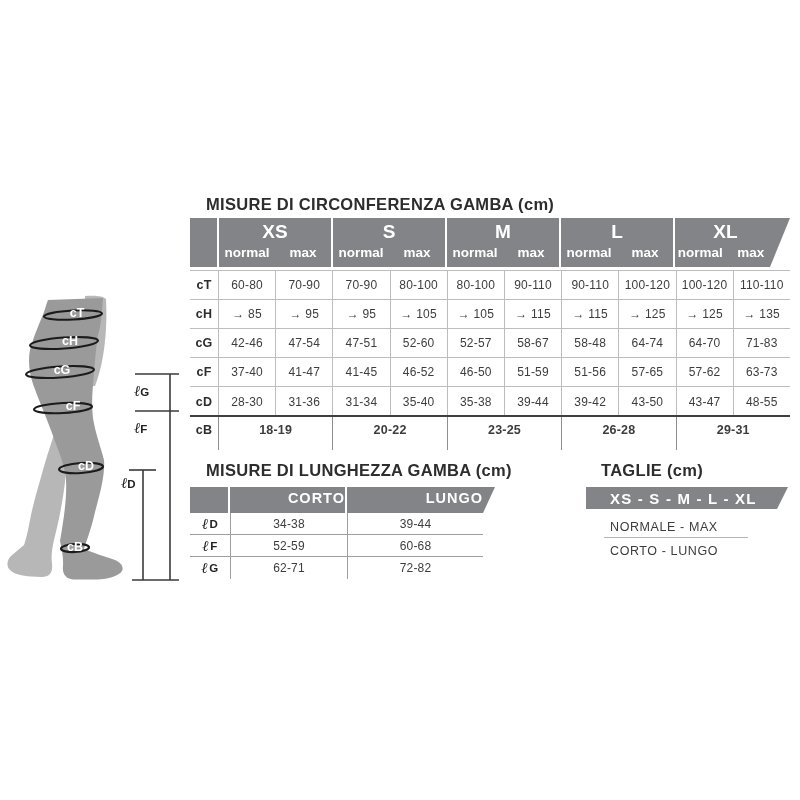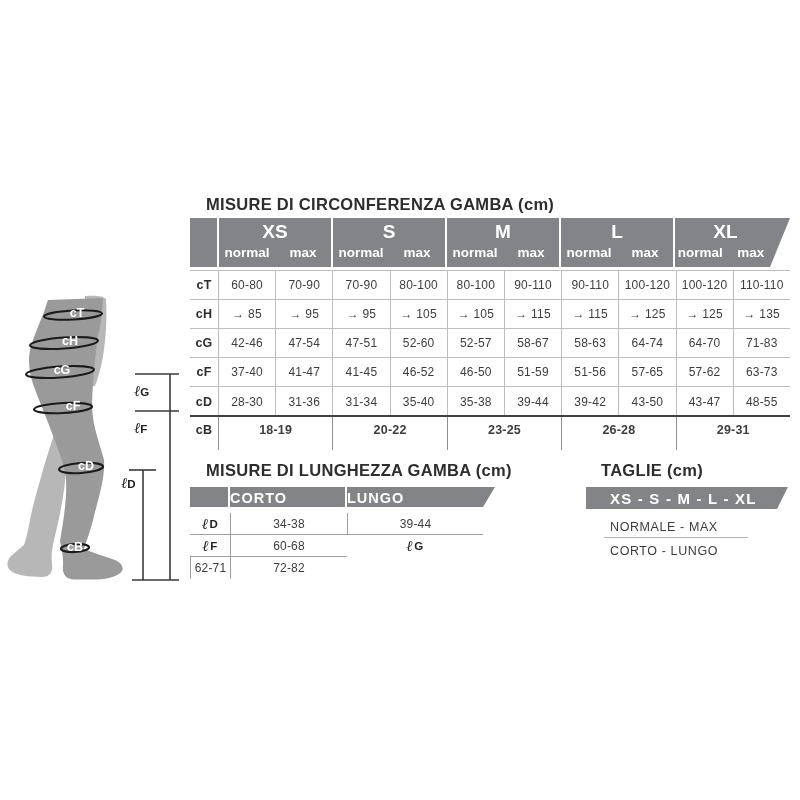--- a/index.html
+++ b/index.html
@@ -29,22 +29,22 @@
   .cell.lbl{font-weight:bold;color:var(--ink);font-size:12.5px;}
   .cell.val{border-left:1px solid var(--line-light);}
   .cell.hline{border-bottom:1px solid var(--line-light);}
 
   .cb-row{left:190px;top:415px;height:33px;display:grid;grid-template-columns:28px repeat(5,114.4px);
           border-top:2px solid var(--line-dark);}
   .cb-row .cell{align-items:flex-start;padding-top:6px;}
   .cb-row .cell.val{border-left:1px solid #8f8f8f;font-weight:bold;font-size:12.5px;}
 
   
-  .len-hdr-cell{position:absolute;top:487px;height:20px;background:var(--gray);color:#fff;
-                font-weight:bold;font-size:14.5px;text-align:left;line-height:23px;letter-spacing:1px;}
+  .len-hdr-cell{position:absolute;top:487px;height:26px;background:var(--gray);color:#fff;
+                font-weight:bold;font-size:14.5px;text-align:right;line-height:23px;letter-spacing:1px;}
   .len-hdr-cell.slant{clip-path:polygon(0 0,100% 0,calc(100% - 12px) 100%,0 100%);padding-right:12px;}
   .len-body{left:190px;top:513px;display:grid;grid-template-columns:40px 117px 136px;grid-auto-rows:22px;}
   .len-body .cell.val{border-left:1px solid var(--line-mid);text-align:right;}
   .len-body .cell.hline{border-bottom:1px solid var(--line-mid);}
   .ell-sym{font-family:"DejaVu Serif",serif;font-style:italic;font-size:15px;color:#222;}
   .ell-cap{font-weight:bold;font-size:11.5px;color:#222;margin-left:1px;}
 
   
   .taglie-band{left:586px;top:487px;width:202px;height:22px;background:var(--gray);color:#ffffff;
                font-weight:bold;font-size:15px;line-height:23px;letter-spacing:1.2px;padding-left:24px;
@@ -172,21 +172,21 @@
       <div class="cell val hline">→ 125</div>
       <div class="cell val hline">→ 125</div>
       <div class="cell val hline">→ 135</div>
       <div class="cell lbl hline">cG</div>
       <div class="cell val hline">42-46</div>
       <div class="cell val hline">47-54</div>
       <div class="cell val hline">47-51</div>
       <div class="cell val hline">52-60</div>
       <div class="cell val hline">52-57</div>
       <div class="cell val hline">58-67</div>
-      <div class="cell val hline">58-63</div>
+      <div class="cell val hline">58-48</div>
       <div class="cell val hline">64-74</div>
       <div class="cell val hline">64-70</div>
       <div class="cell val hline">71-83</div>
       <div class="cell lbl hline">cF</div>
       <div class="cell val hline">37-40</div>
       <div class="cell val hline">41-47</div>
       <div class="cell val hline">41-45</div>
       <div class="cell val hline">46-52</div>
       <div class="cell val hline">46-50</div>
       <div class="cell val hline">51-59</div>
@@ -226,20 +226,21 @@
       <div class="cell lbl hline">
         <span class="ell-sym">ℓ</span>
         <span class="ell-cap">D</span>
       </div>
       <div class="cell val hline">34-38</div>
       <div class="cell val hline">39-44</div>
       <div class="cell lbl hline">
         <span class="ell-sym">ℓ</span>
         <span class="ell-cap">F</span>
       </div>
+      <div class="cell val hline">52-59</div>
       <div class="cell val hline">60-68</div>
       <div class="cell lbl">
         <span class="ell-sym">ℓ</span>
         <span class="ell-cap">G</span>
       </div>
       <div class="cell val">62-71</div>
       <div class="cell val">72-82</div>
     </div>
 
   <div class="abs title" style="left:601px;top:461px">TAGLIE (cm)</div>

